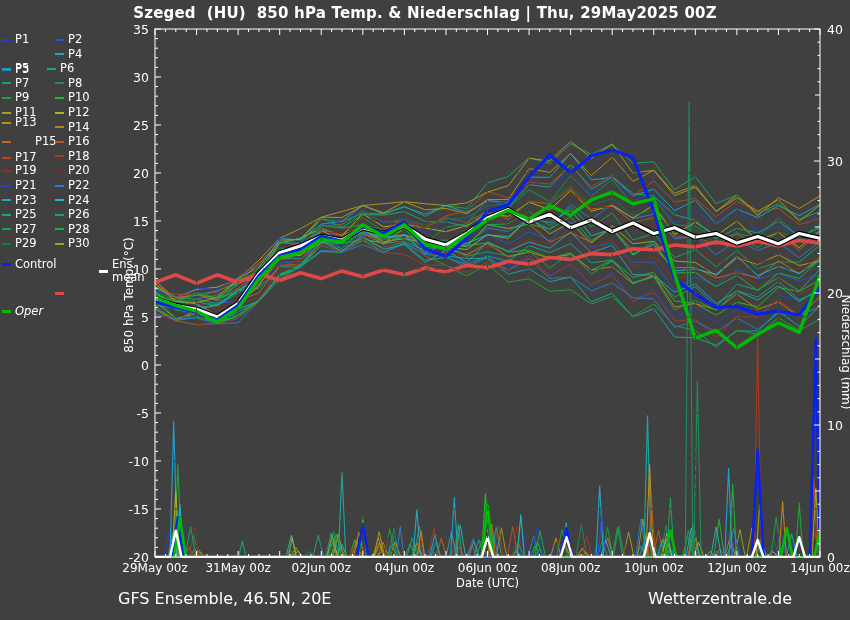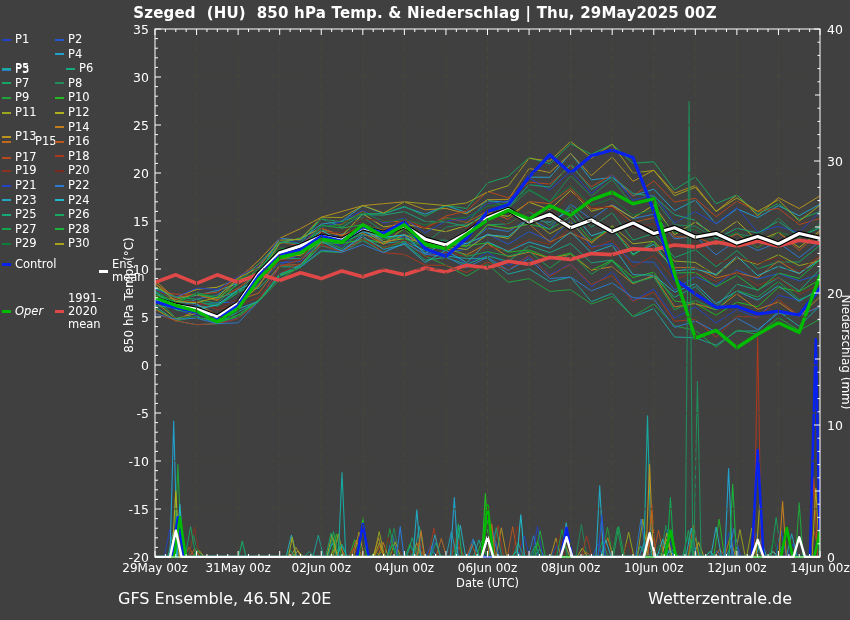--- a/index.html
+++ b/index.html
@@ -41,21 +41,21 @@
         <span class="lg-label">P7</span>
       </div>
       <div class="lg-entry" style="left: 2px; top: 91.4px;">
         <span class="lg-swatch" style="background: rgb(31, 163, 59);"></span>
         <span class="lg-label">P9</span>
       </div>
       <div class="lg-entry" style="left: 2px; top: 106px;">
         <span class="lg-swatch" style="background: rgb(154, 166, 30);"></span>
         <span class="lg-label">P11</span>
       </div>
-      <div class="lg-entry" style="left: 2px; top: 130px;">
+      <div class="lg-entry" style="left: 2px; top: 116px;">
         <span class="lg-swatch" style="background: rgb(184, 148, 30);"></span>
         <span class="lg-label">P13</span>
       </div>
       <div class="lg-entry" style="left: 2px; top: 135.2px; gap: 24px;">
         <span class="lg-swatch" style="background: rgb(192, 106, 30);"></span>
         <span class="lg-label">P15</span>
       </div>
       <div class="lg-entry" style="left: 2px; top: 151px; text-align: right;">
         <span class="lg-swatch" style="background: rgb(184, 71, 28);"></span>
         <span class="lg-label">P17</span>
@@ -85,21 +85,21 @@
         <span class="lg-label">P29</span>
       </div>
       <div class="lg-entry" style="left: 55px; top: 33px;">
         <span class="lg-swatch" style="background: rgb(34, 86, 210);"></span>
         <span class="lg-label">P2</span>
       </div>
       <div class="lg-entry" style="left: 55px; top: 47.6px;">
         <span class="lg-swatch" style="background: rgb(34, 160, 204);"></span>
         <span class="lg-label">P4</span>
       </div>
-      <div class="lg-entry" style="left: 66px; top: 62.2px;">
+      <div class="lg-entry" style="left: 47px; top: 62.2px;">
         <span class="lg-swatch" style="background: rgb(23, 168, 128);"></span>
         <span class="lg-label">P6</span>
       </div>
       <div class="lg-entry" style="left: 55px; top: 76.8px;">
         <span class="lg-swatch" style="background: rgb(31, 140, 90);"></span>
         <span class="lg-label">P8</span>
       </div>
       <div class="lg-entry" style="left: 55px; top: 91.4px;">
         <span class="lg-swatch" style="background: rgb(34, 187, 34);"></span>
         <span class="lg-label">P10</span>
@@ -147,21 +147,20 @@
       <div class="lg-entry" style="left: 2px; top: 258px;">
         <span class="lg-swatch thick" style="background: rgb(8, 34, 238);"></span>
         <span class="lg-label">Control</span>
       </div>
       <div class="lg-entry" style="left: 55px; top: 258px; padding-left: 44px;">
         <span class="lg-swatch thick" style="background: rgb(255, 255, 255);"></span>
         <span class="lg-label">Ens. mean</span>
       </div>
       <div class="lg-entry" style="left: 55px; top: 292px;">
         <span class="lg-swatch thick" style="background: rgb(224, 72, 72);"></span>
-        <span class="lg-label" style="width: 62px;">1991-2020 mean</span>
       </div>
       <div class="lg-entry" style="left: 2px; top: 305px; font-style: italic;">
         <span class="lg-swatch thick" style="background: rgb(0, 187, 0);"></span>
         <span class="lg-label">Oper</span>
       </div>
     </div>
 
   <svg id="chart" width="850" height="620" viewBox="0 0 850 620">
       <defs>
         <clipPath id="plotclip">

